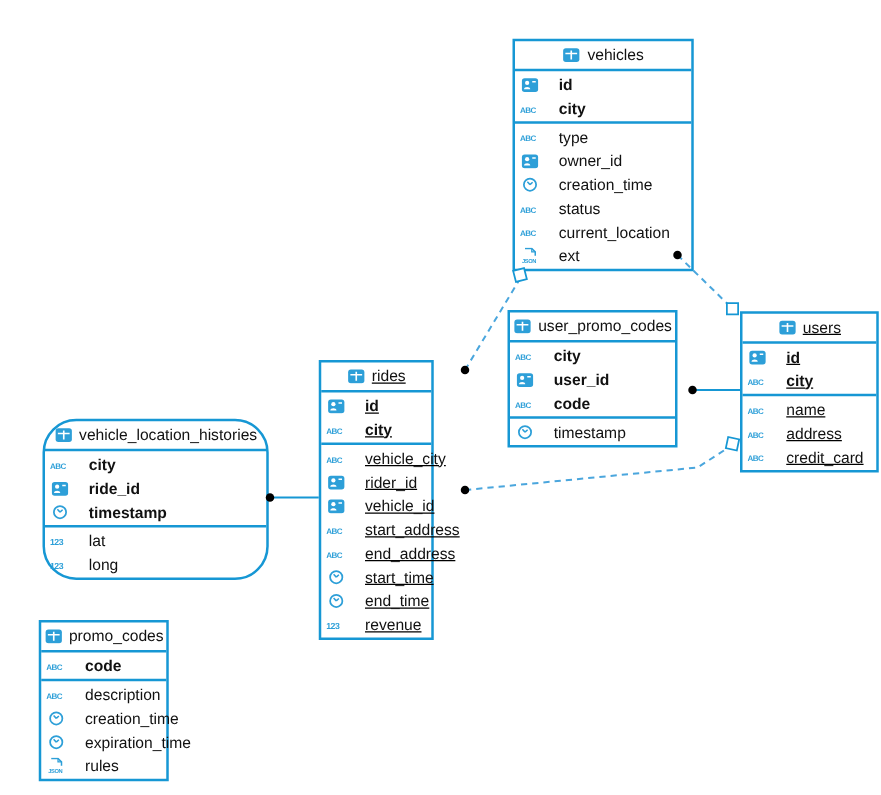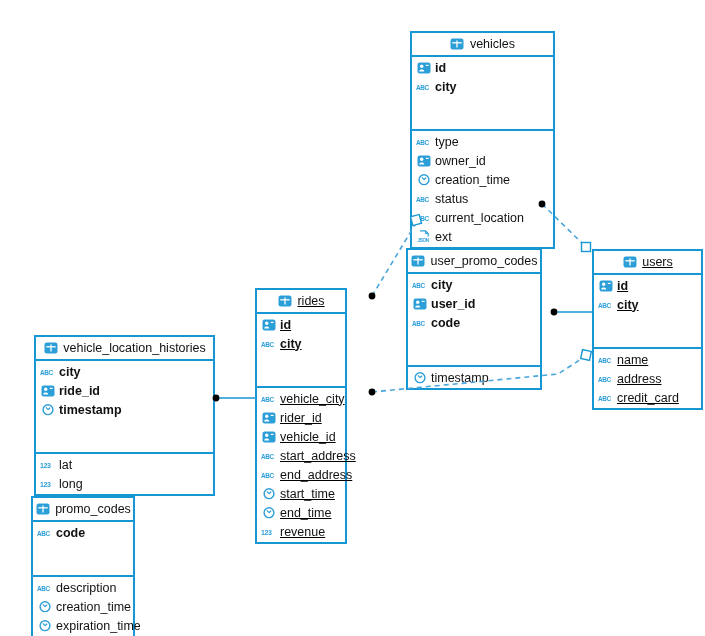--- a/index.html
+++ b/index.html
@@ -20,24 +20,24 @@
   .tbl-header{
     height:22px;
     display:flex;align-items:center;justify-content:center;
     gap:5px;padding:0 5px;
     border-bottom:2px solid var(--blue,#1697d4);
   }
   .tbl-title{
     font-size:12.5px;color:#111;white-space:nowrap;
   }
   .sec{padding:1px 0;}
-  .sec.cols{border-top:2px solid var(--blue,#1697d4);margin-top:32px;}
+  .sec.cols{border-top:2px solid var(--blue,#1697d4);}
   .row{
     height:19px;
-    display:flex;align-items:center;gap:4px;
+    display:flex;align-items:center;gap:16px;
     padding:0 4px 0 4px;
     font-size:12.5px;color:#111;
     white-space:nowrap;
   }
   .row.pk .fname{font-weight:700;}
   .icon{
     width:15px;height:13px;flex:0 0 15px;
     display:inline-flex;align-items:center;justify-content:center;
   }
   #connections-layer{
@@ -352,21 +352,21 @@
           <div class="row">
             <span class="icon">
               <svg width="15" height="12" viewBox="0 0 15 12">
        <text x="0" y="9" font-size="7" font-weight="bold" fill="#2d9fd8" font-family="Liberation Sans, DejaVu Sans, sans-serif" letter-spacing="-0.4">123</text>
      </svg>
             </span>
             <span class="fname">revenue</span>
           </div>
         </div>
       </div>
-      <div class="tbl" style="--blue: #1697d4; left: 34px; top: 335px; width: 181px;">
+      <div class="tbl" style="--blue: #1697d4; left: 34px; top: 335px; width: 181px; border-radius: 27px;">
         <div class="tbl-header">
           <span class="icon">
             <svg width="14" height="12" viewBox="0 0 14 12">
        <rect x="0.5" y="0.5" width="13" height="11" rx="2.2" fill="#2d9fd8"></rect>
        <line x1="2.3" y1="4.8" x2="11.7" y2="4.8" stroke="#fff" stroke-width="1.3"></line>
        <line x1="7" y1="2.4" x2="7" y2="9.6" stroke="#fff" stroke-width="1.3"></line>
      </svg>
           </span>
           <span class="tbl-title">vehicle_location_histories</span>
         </div>

